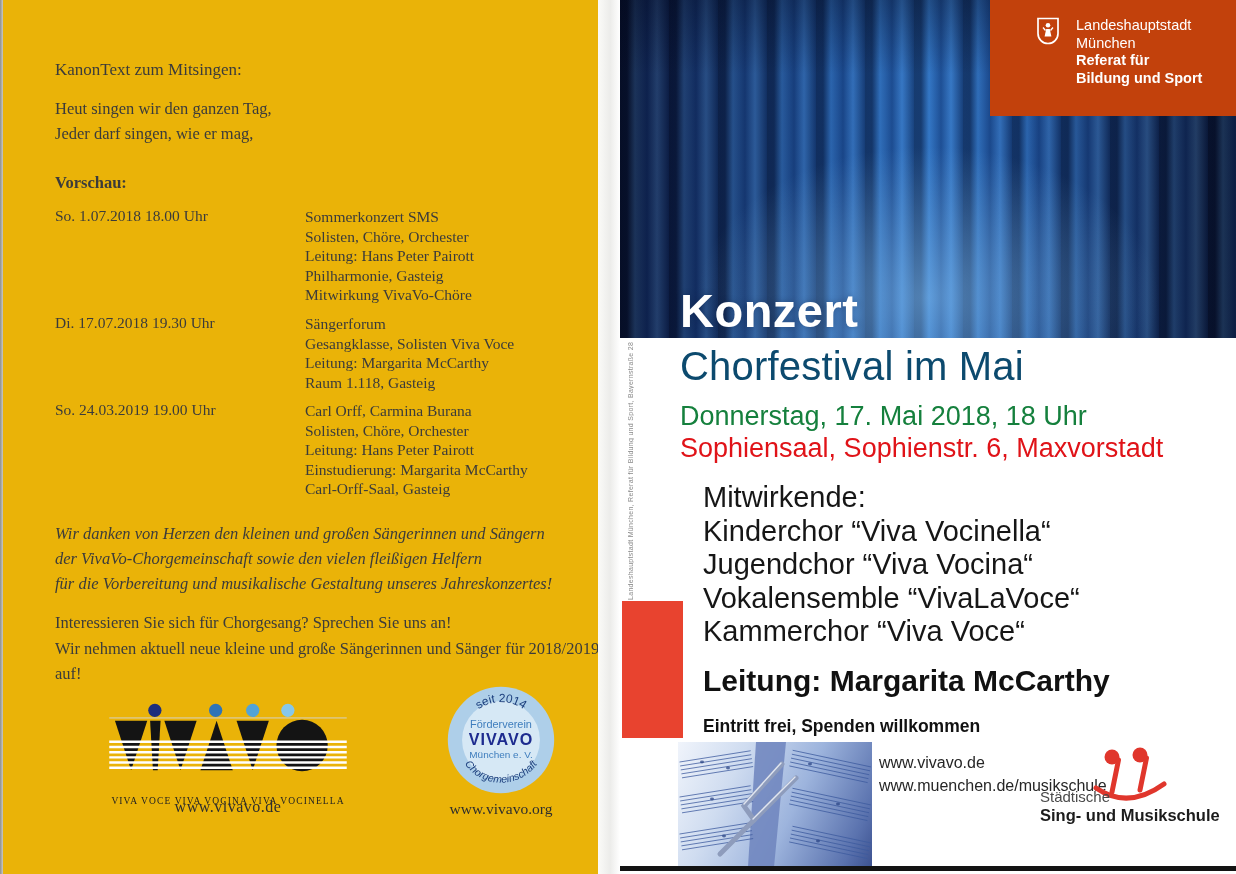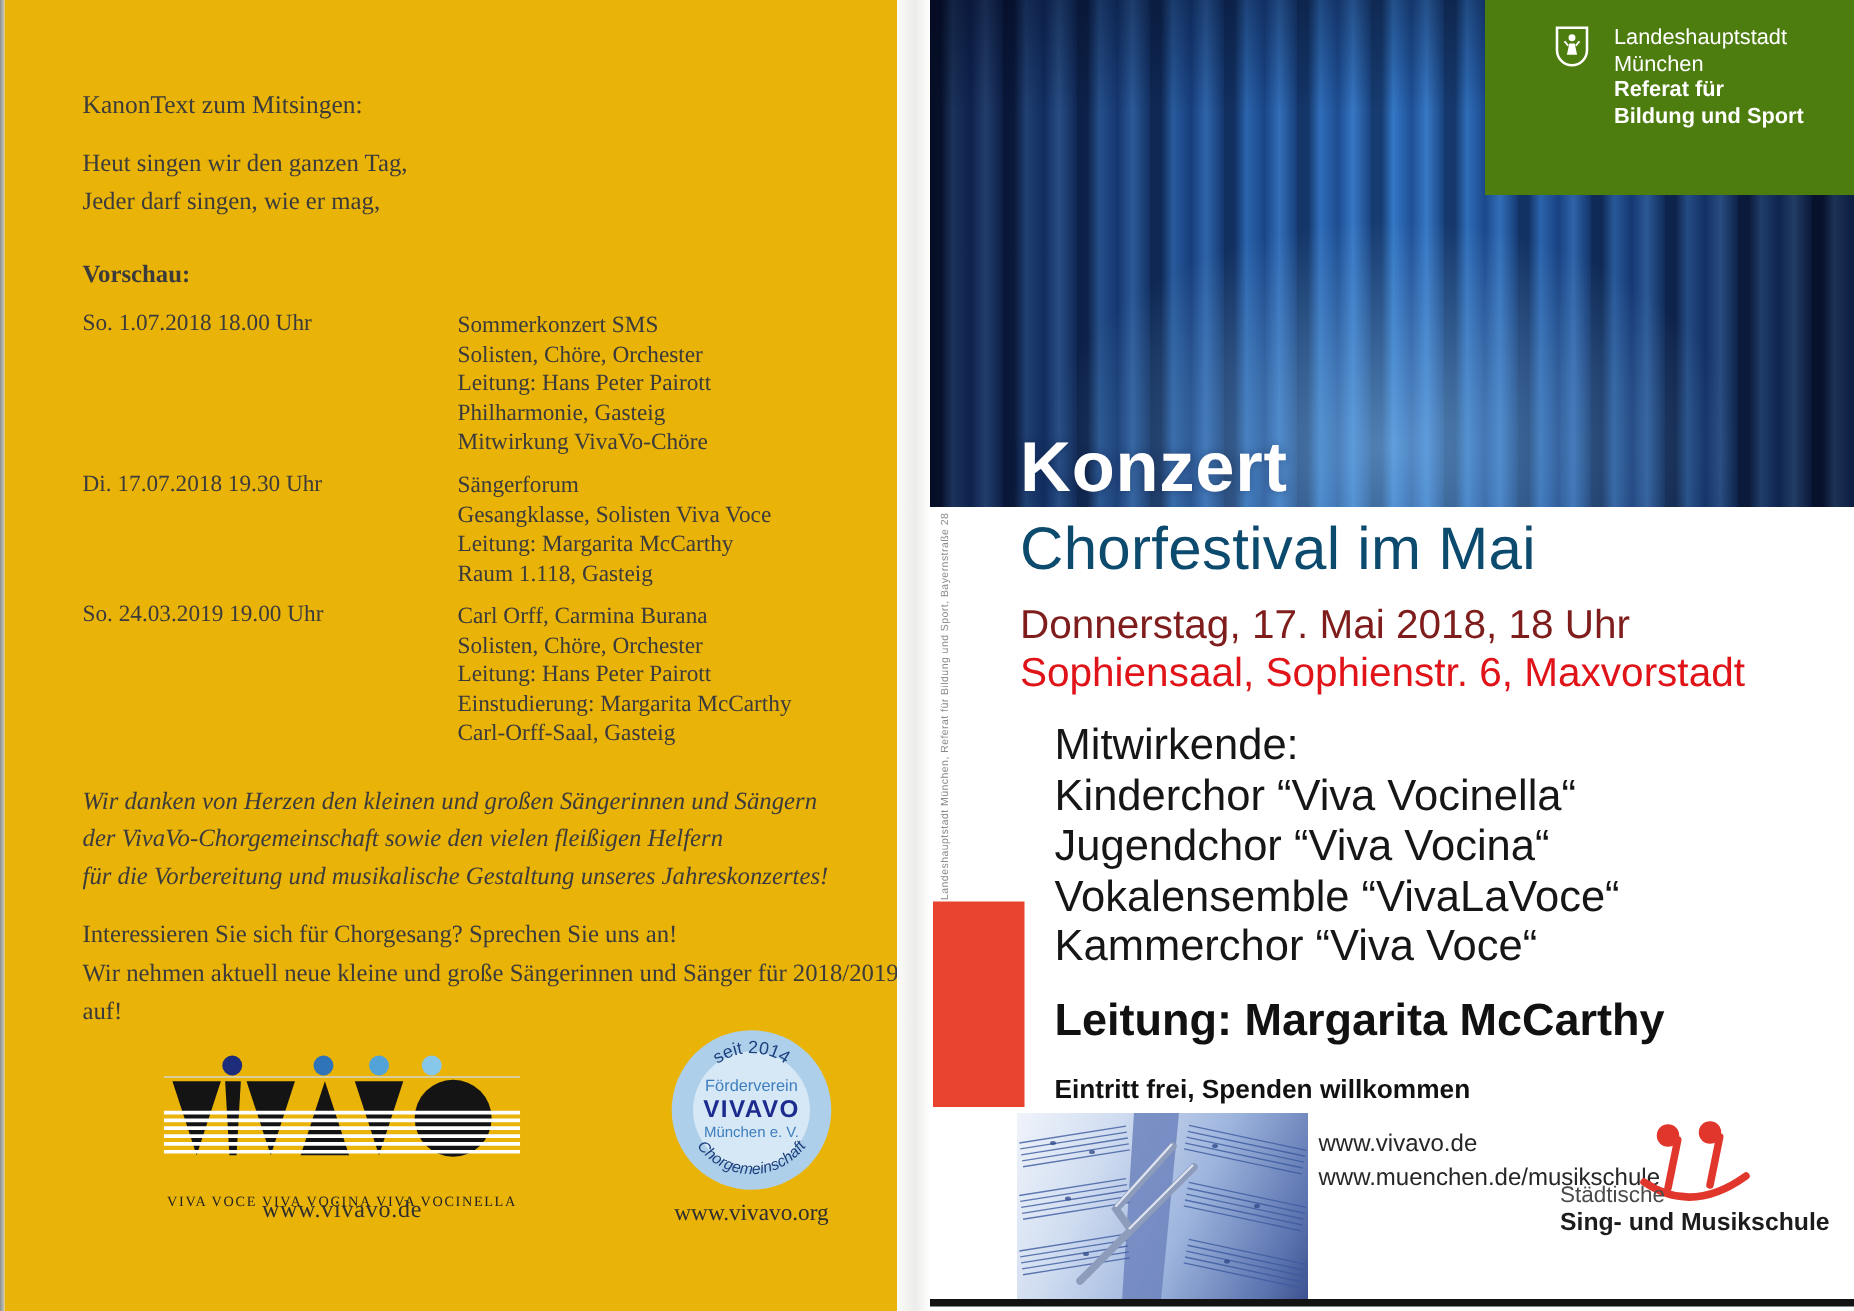--- a/index.html
+++ b/index.html
@@ -40,28 +40,28 @@
     background:
       linear-gradient(180deg, rgba(2,6,25,0.35) 0%, rgba(2,6,25,0) 22%),
       radial-gradient(ellipse 52% 62% at 50% 88%, rgba(140,198,245,0.50), rgba(40,90,160,0) 72%),
       repeating-linear-gradient(90deg,
         rgba(6,14,40,0.52) 0px, rgba(6,14,40,0.52) 7px,
         rgba(80,140,205,0.26) 15px, rgba(18,45,100,0.46) 27px,
         rgba(95,155,220,0.28) 37px, rgba(10,26,64,0.50) 49px),
       linear-gradient(90deg, #070f26 0%, #0b1a40 6%, #163a72 18%, #1e56a1 34%, #2a70c3 50%,
         #1e56a1 66%, #143263 84%, #0a1734 94%, #081126 100%);
   }
-  .red-box { position:absolute; left:370px; top:0; width:246px; height:130px; background:#4d7c0f; }
+  .red-box { position:absolute; left:370px; top:0; width:246px; height:116px; background:#c2410c; }
   .red-box .coa { position:absolute; left:46px; top:17px; }
   .red-box .rb-text { position:absolute; left:86px; top:17px; color:#ffffff; font-size:14.5px; line-height:17.5px; }
   .rb-bold { font-weight:bold; }
   .konzert-title { position:absolute; left:60px; top:283px; color:#ffffff; font-size:47px; font-weight:bold;
                    letter-spacing:0.5px; text-shadow:0 0 6px rgba(10,25,60,0.35); }
   .subtitle { position:absolute; left:60px; top:344px; color:#0c4a6e; font-size:40px; letter-spacing:0.2px;text-align:center; }
-  .date-line { position:absolute; left:60px; top:401px; color:#7f1d1d; font-size:27px; }
+  .date-line { position:absolute; left:60px; top:401px; color:#15803d; font-size:27px; }
   .venue-line { position:absolute; left:60px; top:433px; color:#e01318; font-size:27px; }
   .mitwirkende { position:absolute; left:83px; top:481px; color:#161616; font-size:29px; line-height:33.5px; }
   .leitung { position:absolute; left:83px; top:664px; color:#111; font-size:30px; font-weight:bold; }
   .eintritt { position:absolute; left:83px; top:716px; color:#111; font-size:17.5px; font-weight:bold; }
   .red-bar { position:absolute; left:2px; top:601px; width:61px; height:137px; background:#e8432f; }
   .sidebar-vertical { position:absolute; left:7px; top:342px; height:258px;
       writing-mode:vertical-rl; transform:rotate(180deg);
       font-size:7px; color:#8a8a8a; letter-spacing:0.3px; white-space:nowrap; overflow:hidden; }
   .sheet-photo { position:absolute; left:58px; top:742px; width:194px; height:125px;
       background:linear-gradient(115deg,#f0f4fb 0%,#cfdcf0 28%,#9db4dd 58%,#5a72ae 88%,#3c5290 100%);

